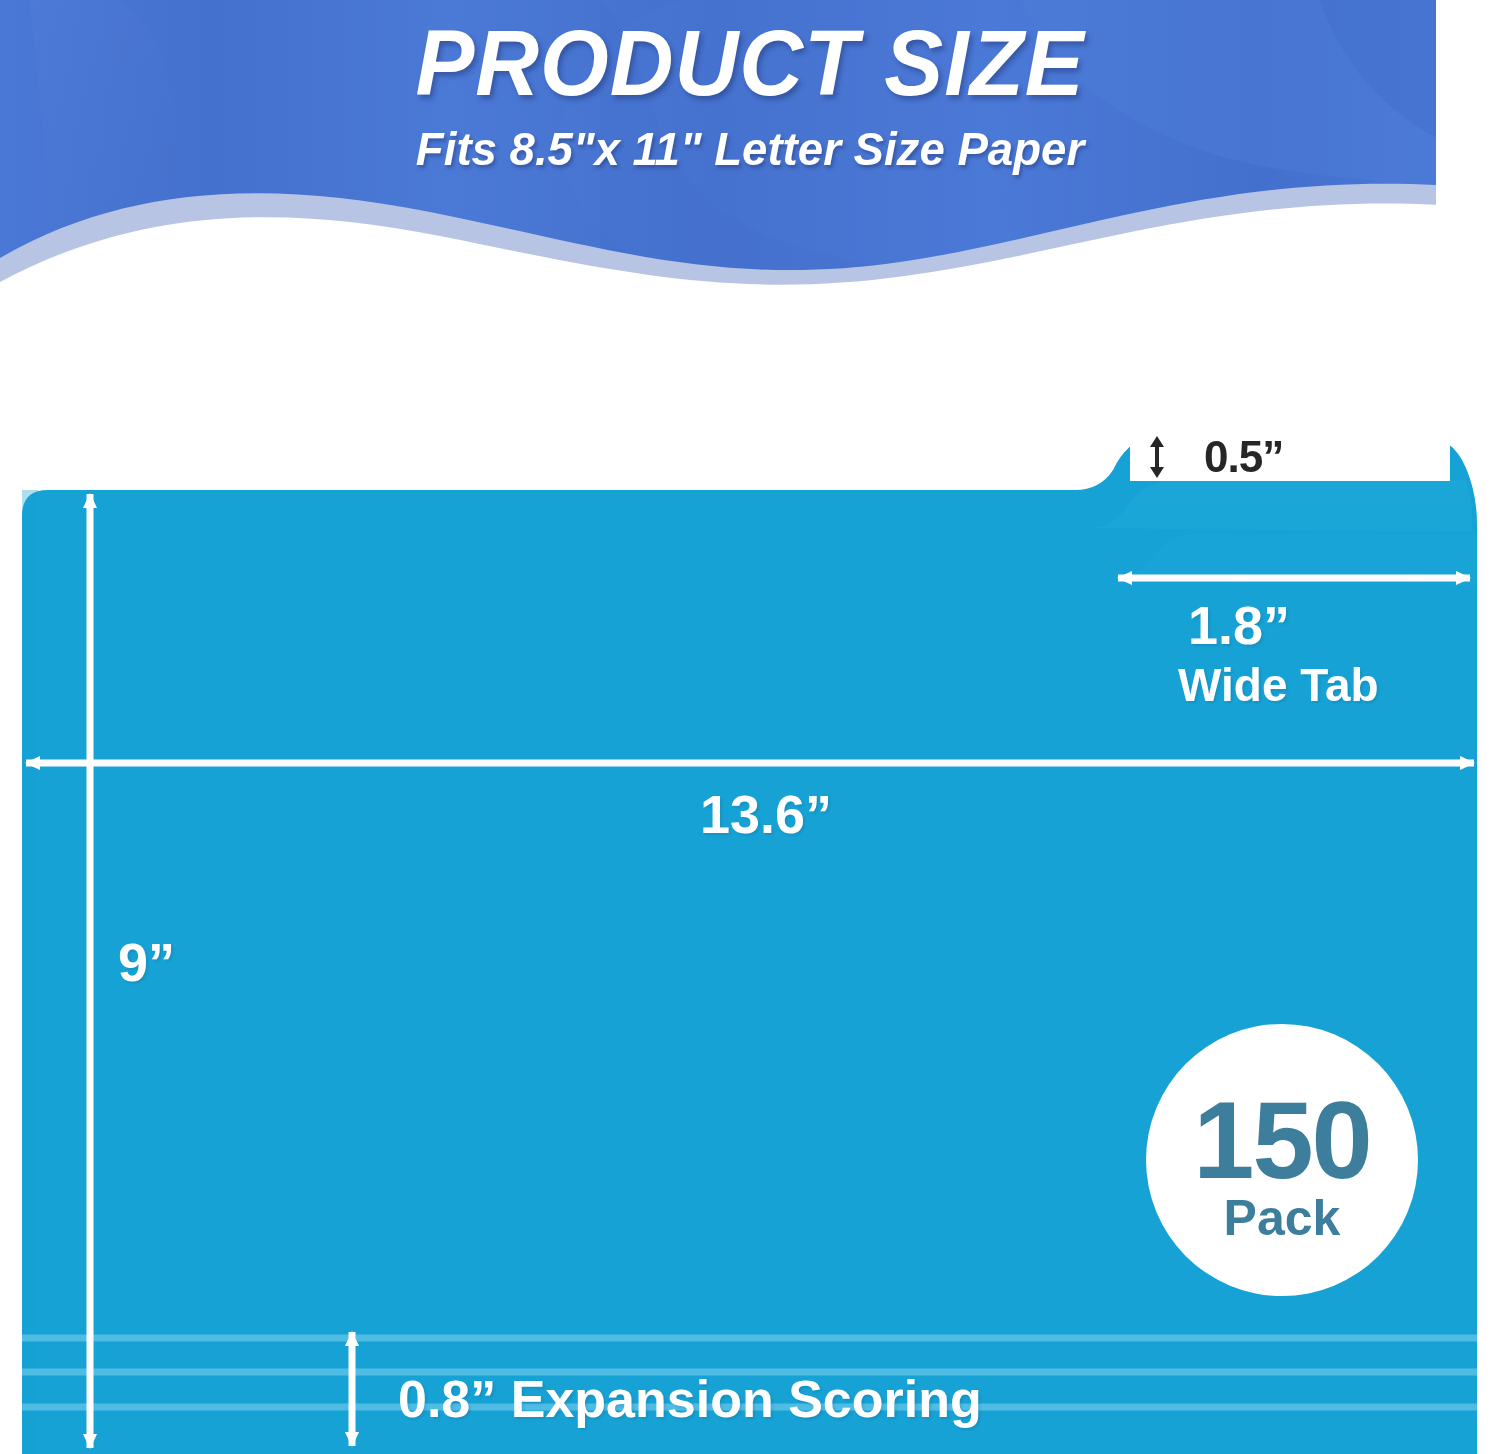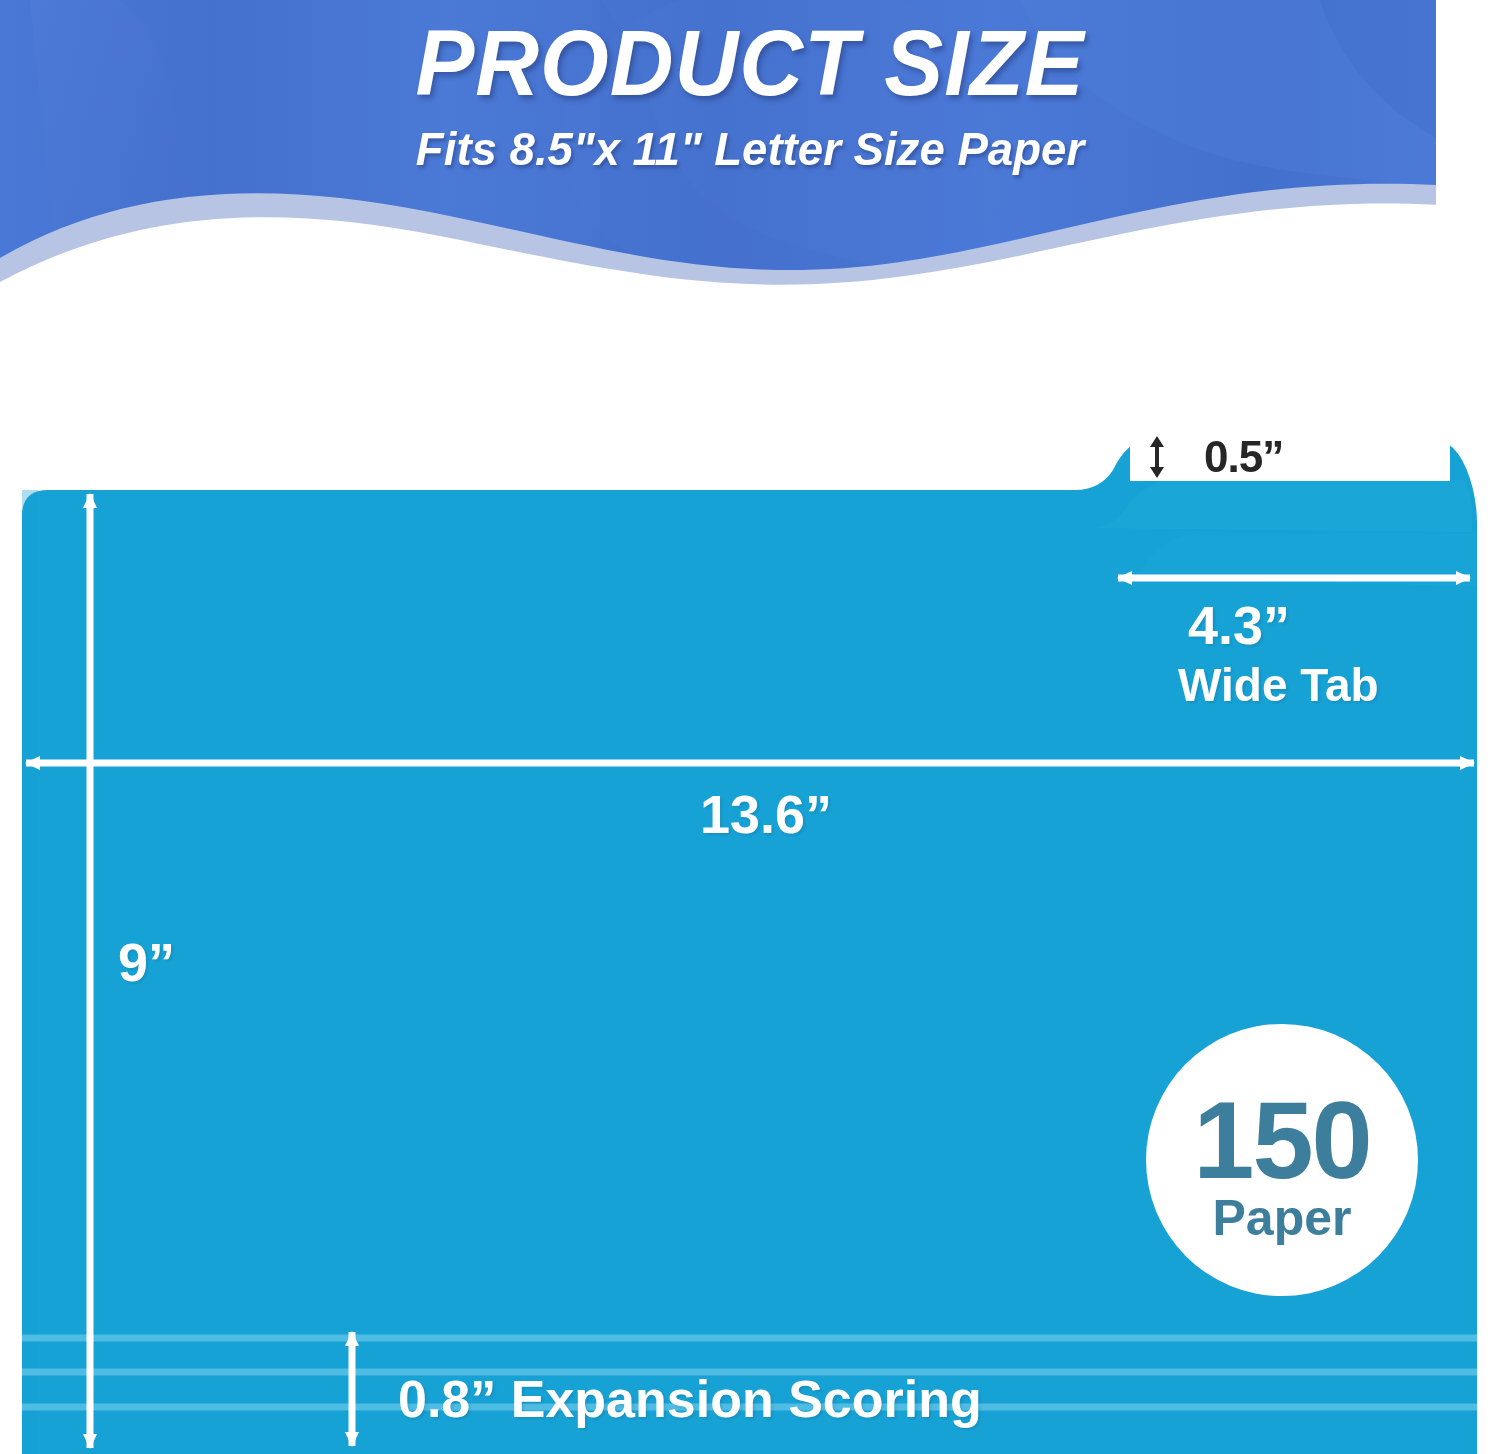--- a/index.html
+++ b/index.html
@@ -271,24 +271,24 @@
     </svg>
   </div>
 
   <div id="tab-height-label-box">
     <svg id="tab-height-arrow-icon" viewBox="0 0 26 44" aria-hidden="true">
       <path d="M13,1 L20,12 L15,12 L15,32 L20,32 L13,43 L6,32 L11,32 L11,12 L6,12 Z" fill="#262626"></path>
     </svg>
     <span id="tab-height-label-text">0.5”</span>
   </div>
 
-  <span class="callout" id="tab-width-value">4.3”</span>
+  <span class="callout" id="tab-width-value">1.8”</span>
   <span class="callout" id="tab-width-caption">Wide Tab</span>
   <span class="callout" id="folder-width-value">13.6”</span>
   <span class="callout" id="folder-height-value">9”</span>
   <span class="callout" id="expansion-caption">0.8” Expansion Scoring</span>
 
   <div id="pack-badge">
     <span id="pack-badge-count">150</span>
-    <span id="pack-badge-label">Paper</span>
+    <span id="pack-badge-label">Pack</span>
   </div>
 
 </div>
 
 </body></html>

